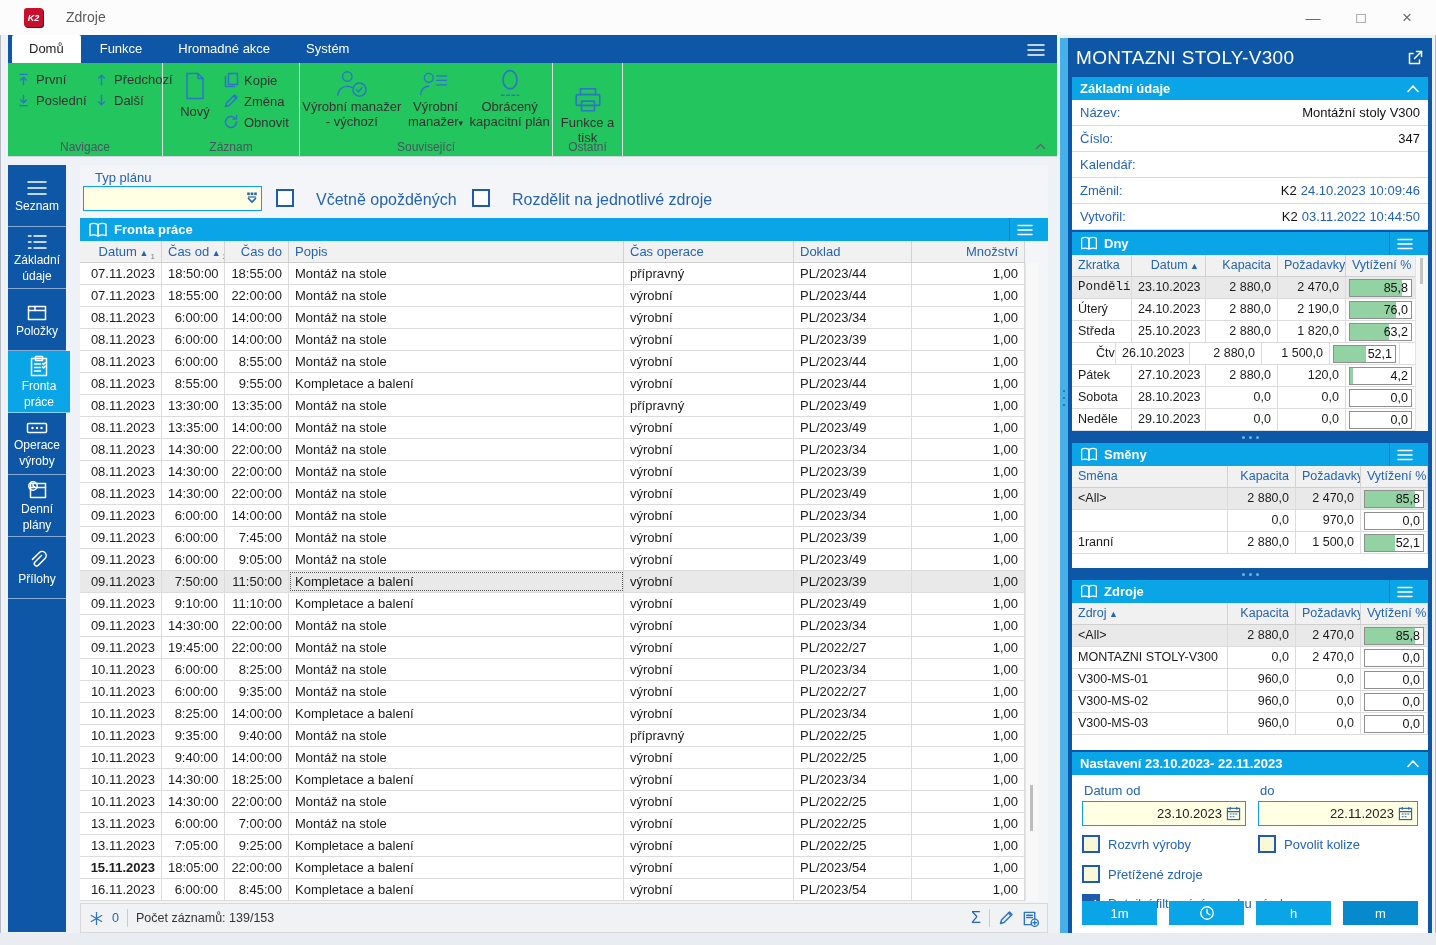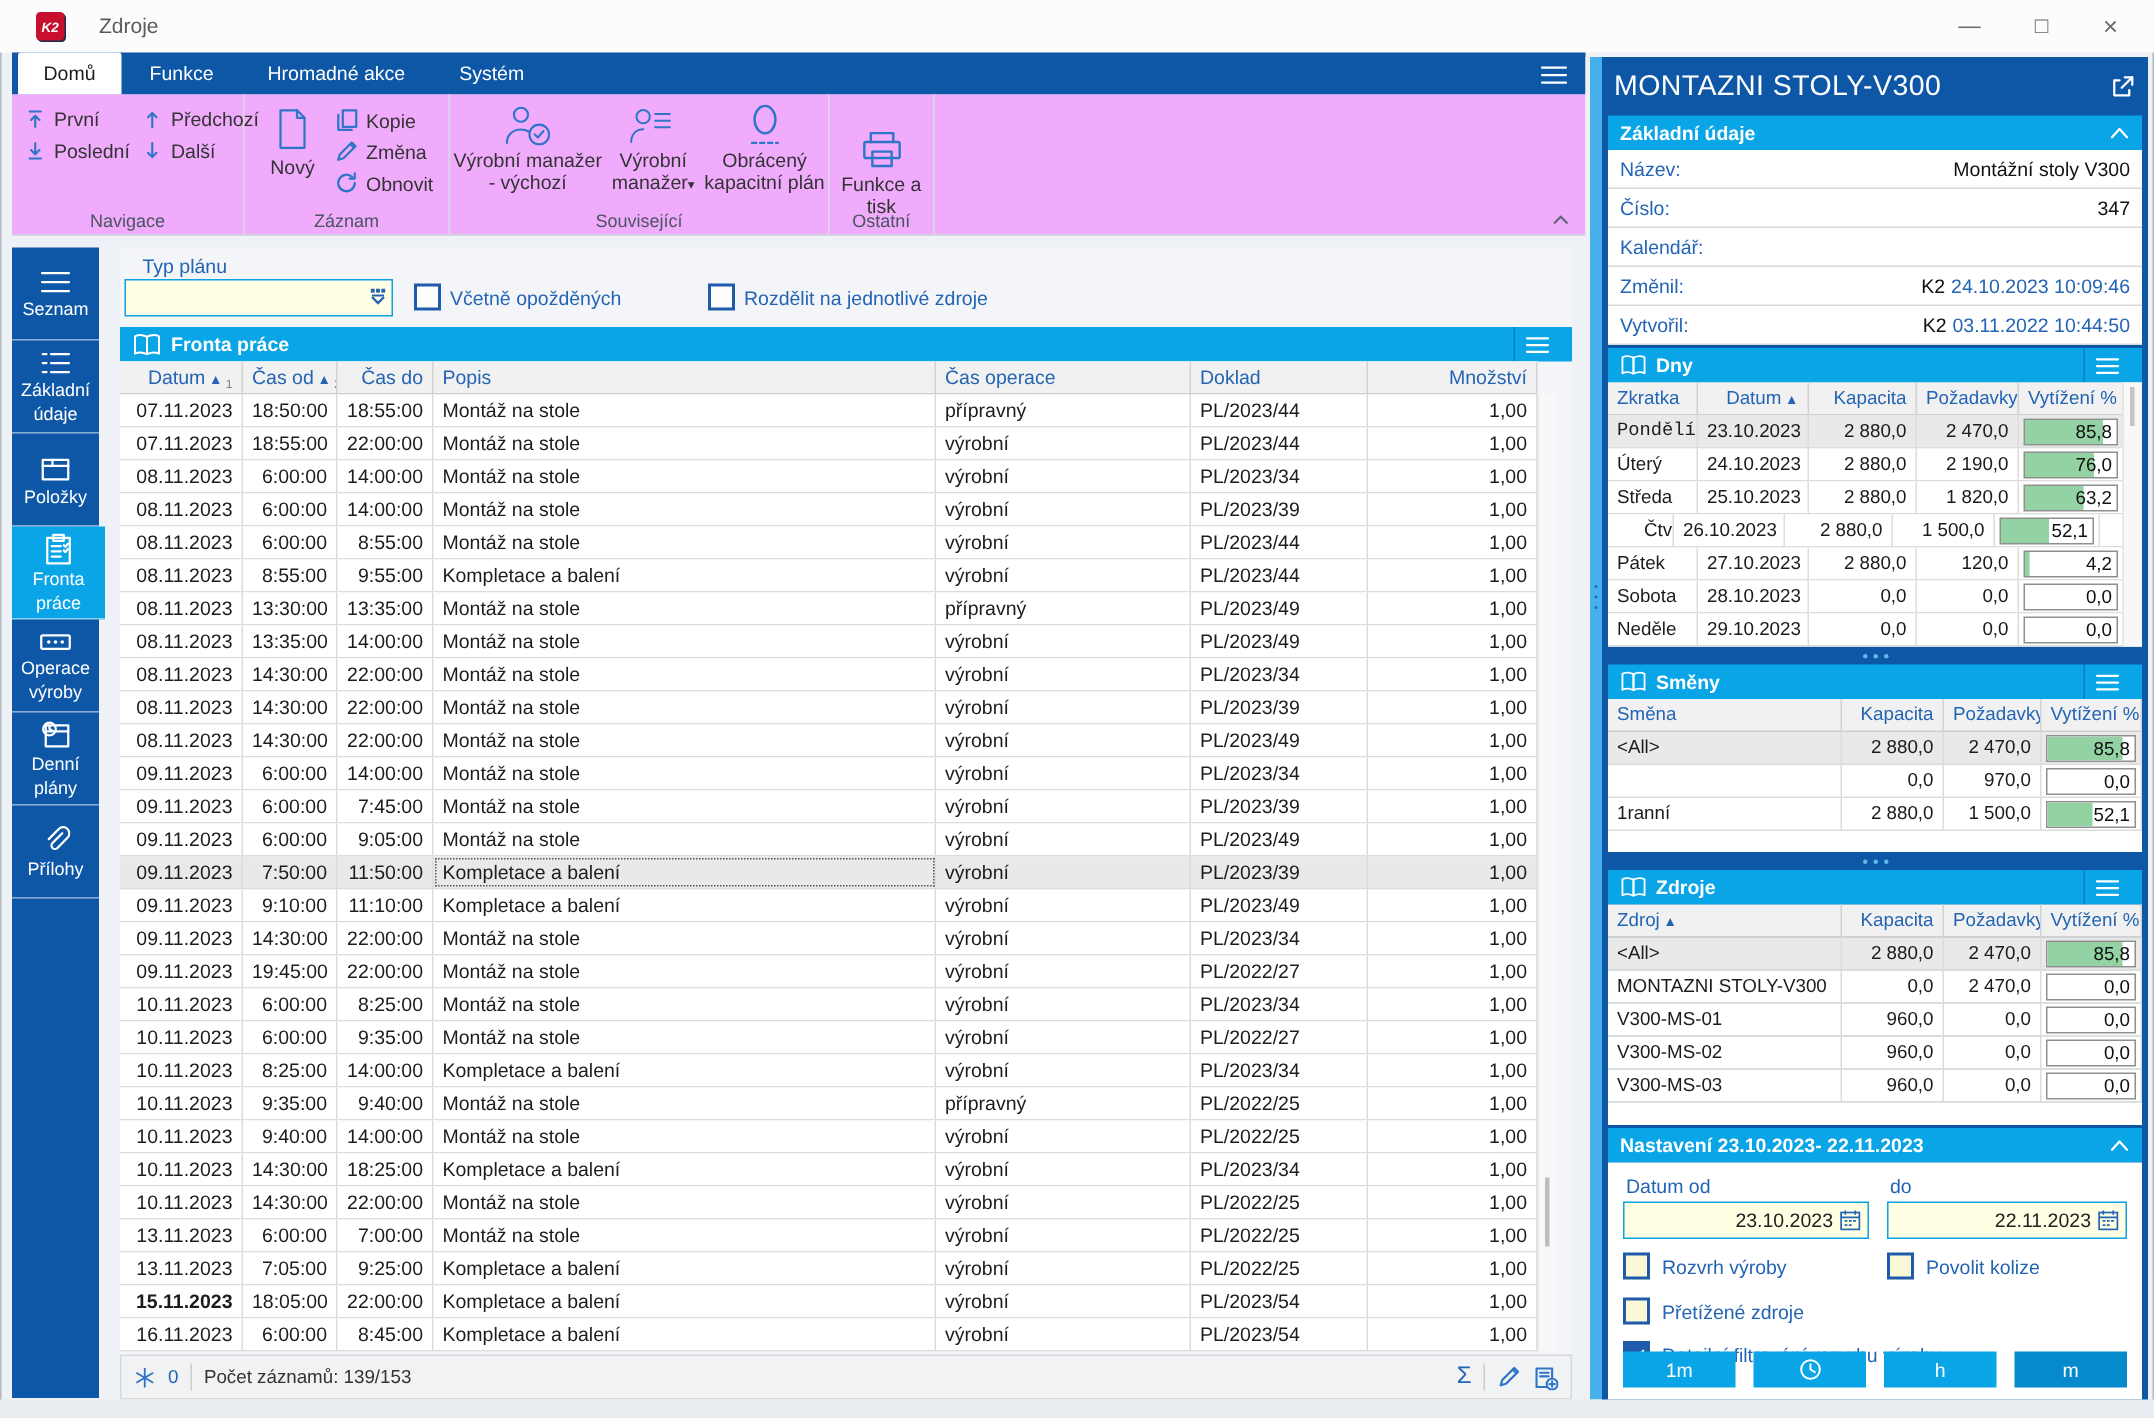--- a/index.html
+++ b/index.html
@@ -19,21 +19,21 @@
     color:#6b6b6b;font-size:15px;}
   .wmin{right:100px}.wmax{right:52px}.wclose{right:6px;font-size:17px}
 
   
   .tabstrip{position:absolute;left:8px;top:35px;width:1049px;height:28px;background:#0e57a6;display:flex;align-items:flex-end;}
   .rtab{height:28px;line-height:28px;padding:0 17px;font-size:13px;color:#fff;margin-left:2px;}
   .rtab.active{background:#fff;color:#1c1c1c;border-radius:2px 2px 0 0;margin-left:4px;}
   .tabmenu{position:absolute;right:8px;top:5px;width:26px;height:19px;display:flex;align-items:center;justify-content:center;}
 
   
-  .ribbon{position:absolute;left:8px;top:63px;width:1049px;height:94px;background:#f0abfc;border-bottom:1px solid #ccd3db;
+  .ribbon{position:absolute;left:8px;top:63px;width:1049px;height:94px;background:#22c55e;border-bottom:1px solid #ccd3db;
     display:flex;box-sizing:border-box;}
   .rgroup{position:relative;border-right:1px solid #d8dce1;box-sizing:border-box;height:100%;}
   .rgrouplabel{position:absolute;bottom:2px;left:0;right:0;text-align:center;font-size:12px;color:#4a5560;}
   .g-nav{width:155px;display:grid;grid-template-columns:78px 86px;align-content:start;padding:9px 0 0 8px;row-gap:6px;}
   .ritem{display:flex;align-items:center;gap:5px;font-size:13px;color:#333;white-space:nowrap;}
   .g-rec{width:137px;display:flex;padding:6px 0 0 4px;box-sizing:border-box;}
   .bigbtn{display:flex;flex-direction:column;align-items:center;width:56px;padding-top:3px;gap:4px;font-size:13px;color:#333;}
   .smallcol{display:flex;flex-direction:column;gap:5px;padding-top:3px;}
   .g-rel{width:253px;display:flex;padding-top:4px;}
   .stackbtn{display:flex;flex-direction:column;align-items:center;font-size:13px;color:#333;text-align:center;padding-top:2px;}
@@ -51,21 +51,21 @@
   .sb-l{color:#fff;font-size:12px;line-height:13px;text-align:center;}
   .sbfill{width:58px;height:333px;background:#0e57a6;}
 
   
   .main{position:absolute;left:80px;top:165px;width:968px;height:768px;background:#f3f5f8;}
   .flabel{position:absolute;left:15px;top:5px;font-size:13px;color:#2464b4;}
   .combo{position:absolute;left:3px;top:21px;width:179px;height:25px;background:#ffffe4;border:1px solid #09a2e2;
     box-sizing:border-box;display:flex;align-items:center;}
   .combo .cval{flex:1;font-size:13px;padding:0 4px;color:#222;}
   .cb{position:absolute;width:18px;height:18px;border:2px solid #1f5bab;background:#fdfdfd;box-sizing:border-box;}
-  .cblabel{position:absolute;font-size:13px;color:#2464b4;}
+  .cblabel{position:absolute;font-size:16px;color:#2464b4;margin-left:16px;}
   .listbar{position:absolute;left:0;top:53px;width:968px;height:23px;background:#0aa5e6;display:flex;align-items:center;
     padding:0 8px;box-sizing:border-box;color:#fff;}
   .listbar .ttl{font-size:13px;font-weight:bold;margin-left:6px;}
   .barmenu{margin-left:auto;width:30px;height:23px;display:flex;align-items:center;justify-content:center;
     border-left:1px solid rgba(0,60,110,.35);}
   .grid{position:absolute;left:0;top:76px;width:945px;background:#fff;}
   .vscroll{position:absolute;left:945px;top:98px;width:12px;height:638px;background:#f8f8f8;border-left:1px solid #e4e4e4;}
   .vscroll .thumb{position:absolute;left:4px;top:522px;width:3px;height:46px;background:#bdbdbd;}
 
   

